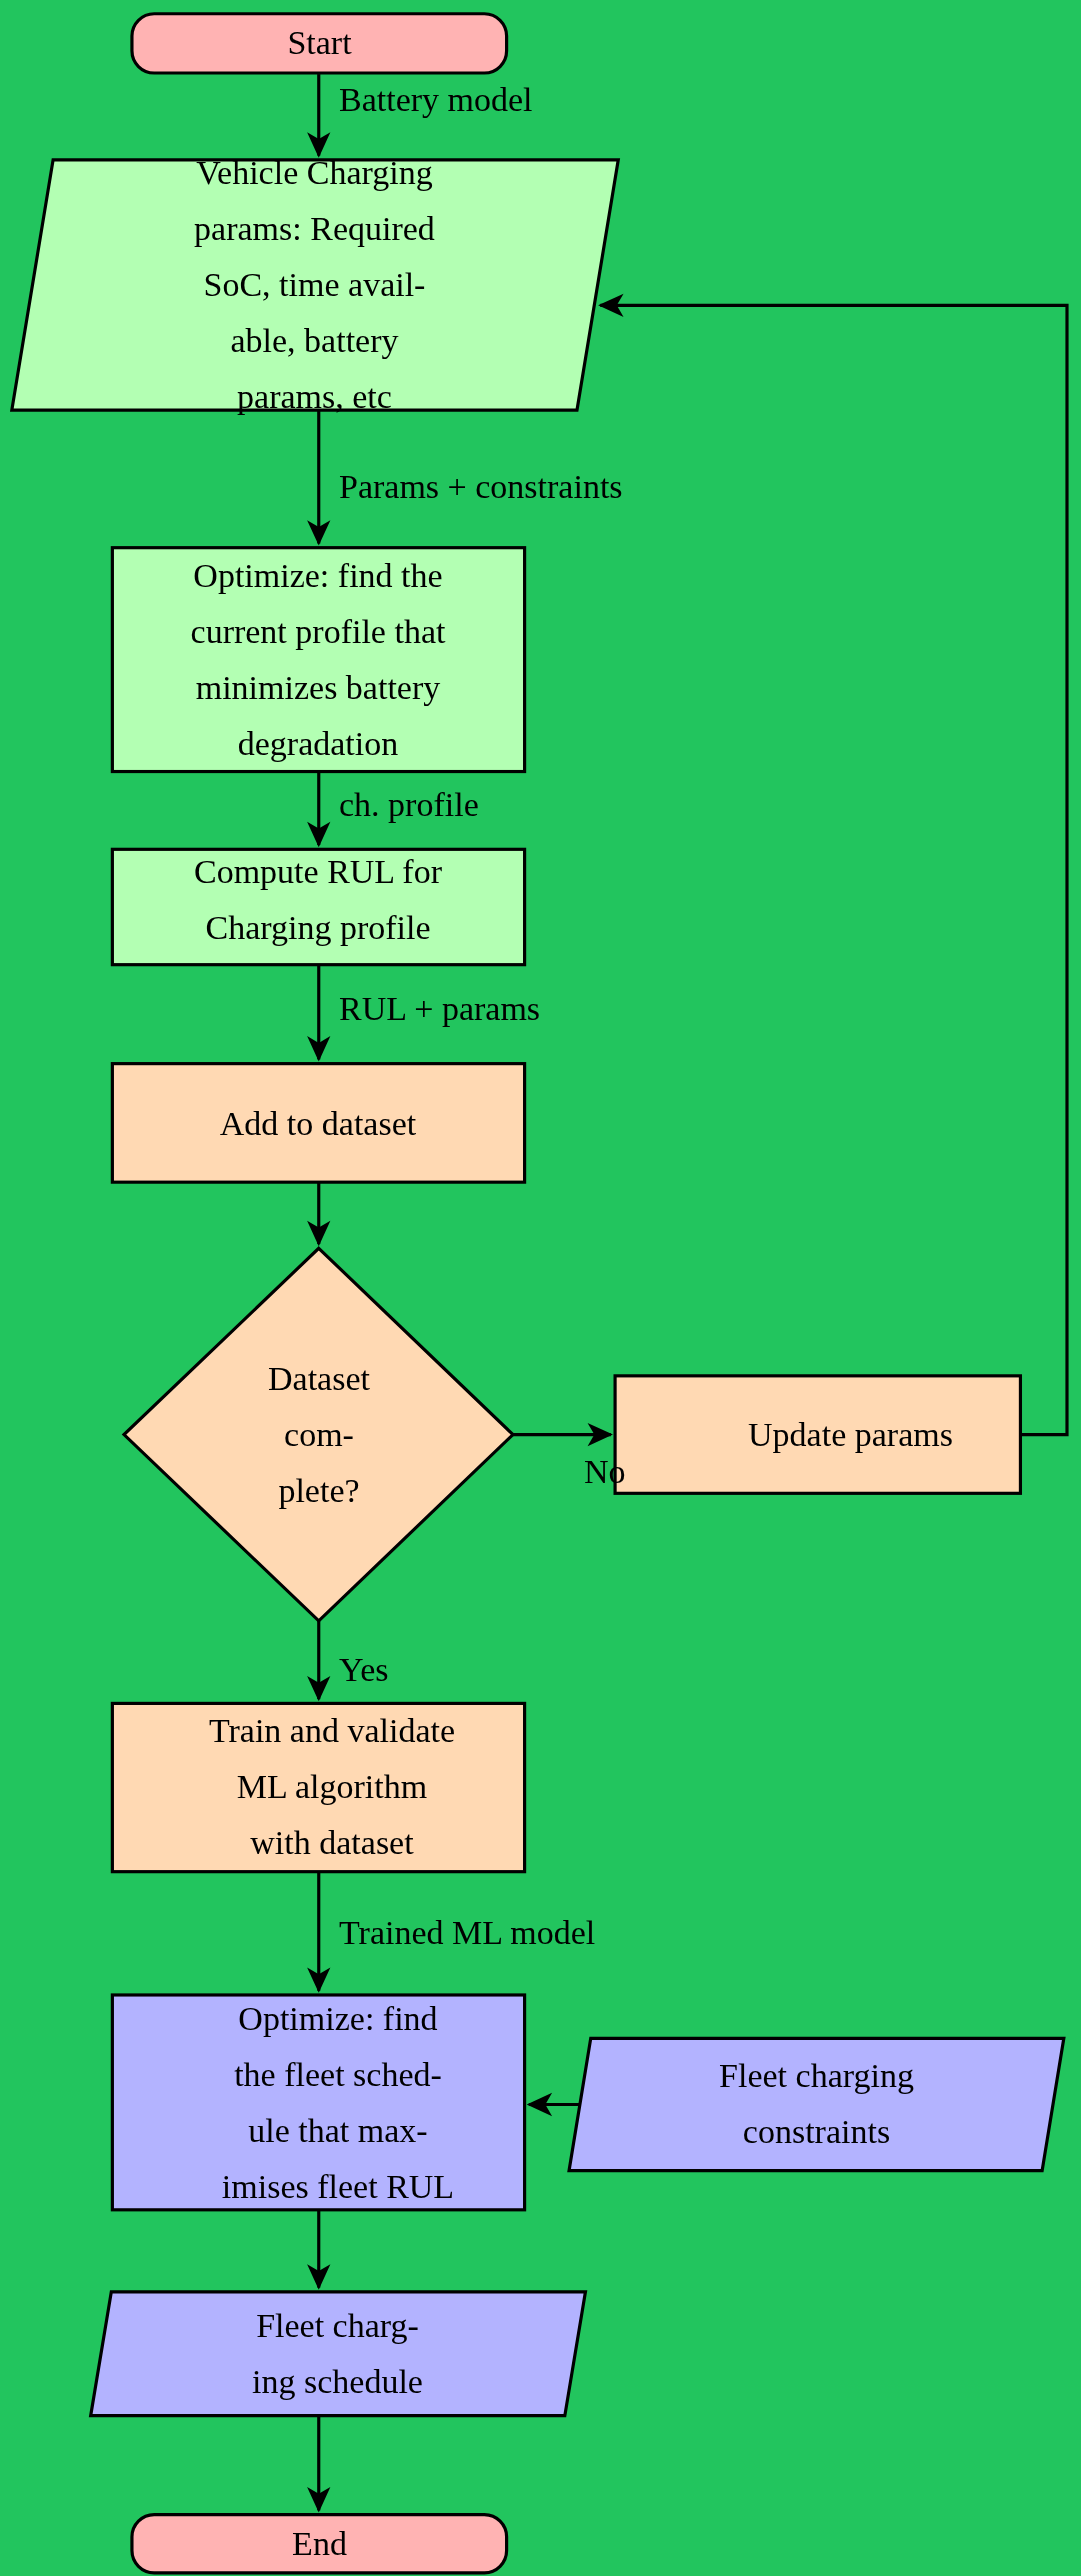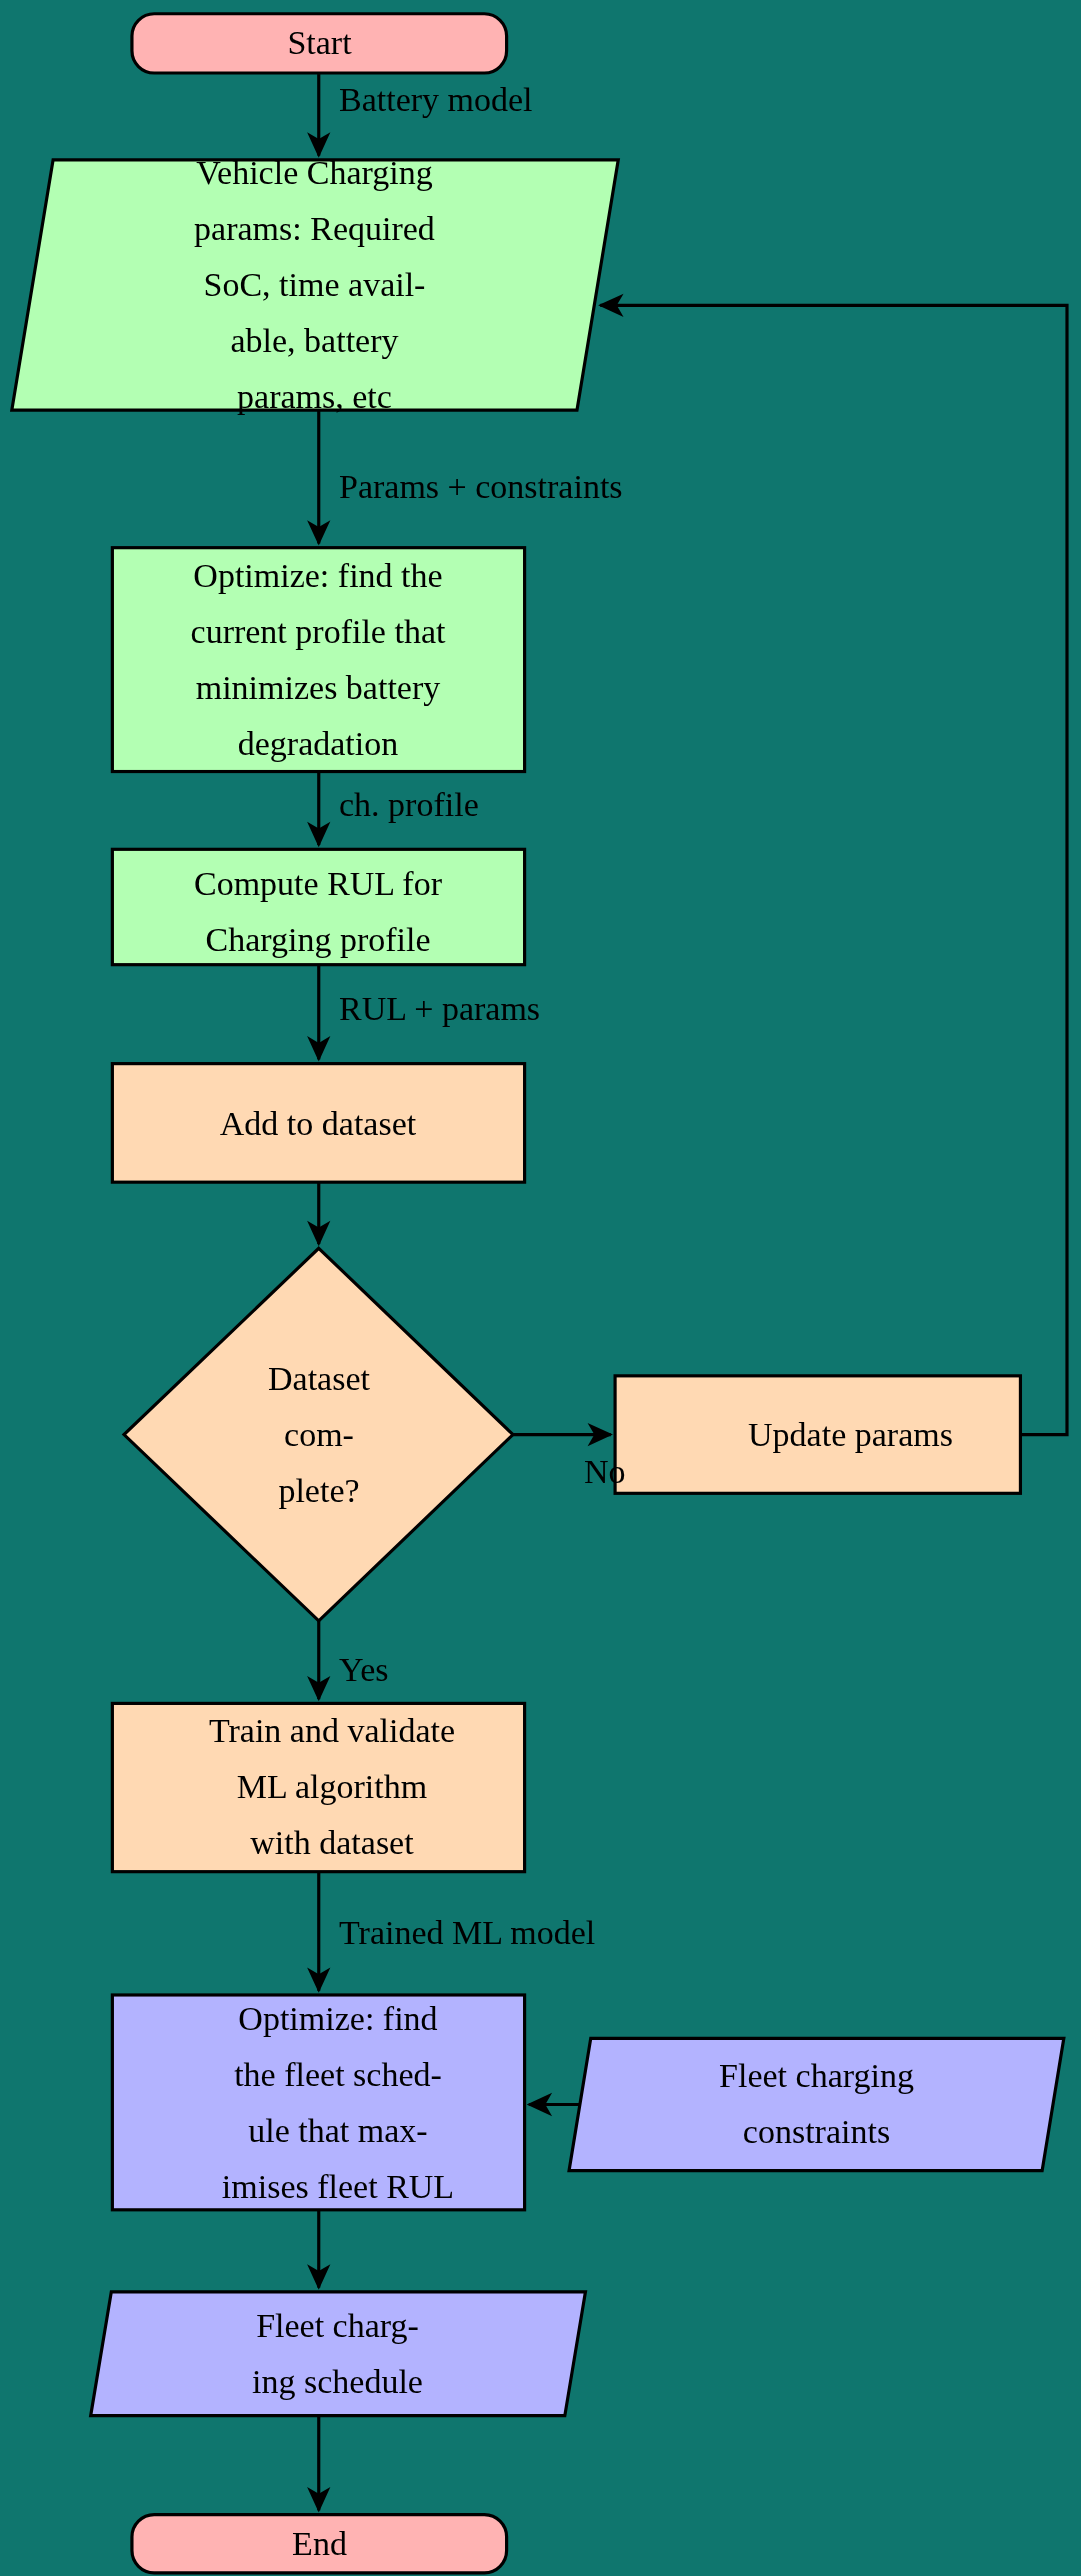--- a/index.html
+++ b/index.html
@@ -1,20 +1,20 @@
 <!DOCTYPE html>
 <html style="font-size:8.5px"><head>
 <meta charset="utf-8">
 <style>
   html, body { margin: 0; padding: 0; background: #ffffff; }
   .canvas {
     position: relative;
     width: 1082px;
     height: 2576px;
-    background: #0f766e;
+    background: #22c55e;
     font-family: "Liberation Serif", "DejaVu Serif", serif;
     color: #000;
     overflow: hidden;
   }
   .canvas svg { position: absolute; left: 0; top: 0; }
   .nl {
     position: absolute;
     display: flex;
     align-items: center;
     justify-content: center;
@@ -78,21 +78,21 @@
   <div class="nl" style="left:132px; top:13.8px;  width:375px; height:59px;">Start</div>
   <div class="nl" style="left:50px;  top:160px; width:529px; height:250px;">Vehicle Charging
 params: Required
 SoC, time avail-
 able, battery
 params, etc</div>
   <div class="nl" style="left:112px; top:548px; width:412px; height:224px;">Optimize: find the
 current profile that
 minimizes battery
 degradation</div>
-  <div class="nl" style="left:112px; top:849px; width:412px; height:101px;margin-top:12px;">Compute RUL for
+  <div class="nl" style="left:112px; top:849px; width:412px; height:101px;">Compute RUL for
 Charging profile</div>
   <div class="nl" style="left:112px; top:1064px; width:412px; height:119px;">Add to dataset</div>
   <div class="nl" style="left:160px; top:1268px; width:318px; height:333px;">Dataset
 com-
 plete?</div>
   <div class="nl" style="left:648px; top:1376px; width:405px; height:117px;">Update params</div>
   <div class="nl" style="left:112px; top:1703px; width:412px; height:168px;padding-left:14px;">Train and validate
 ML algorithm
 with dataset</div>
   <div class="nl" style="left:112px; top:1995px; width:412px; height:215px;margin-left:20px;">Optimize: find

